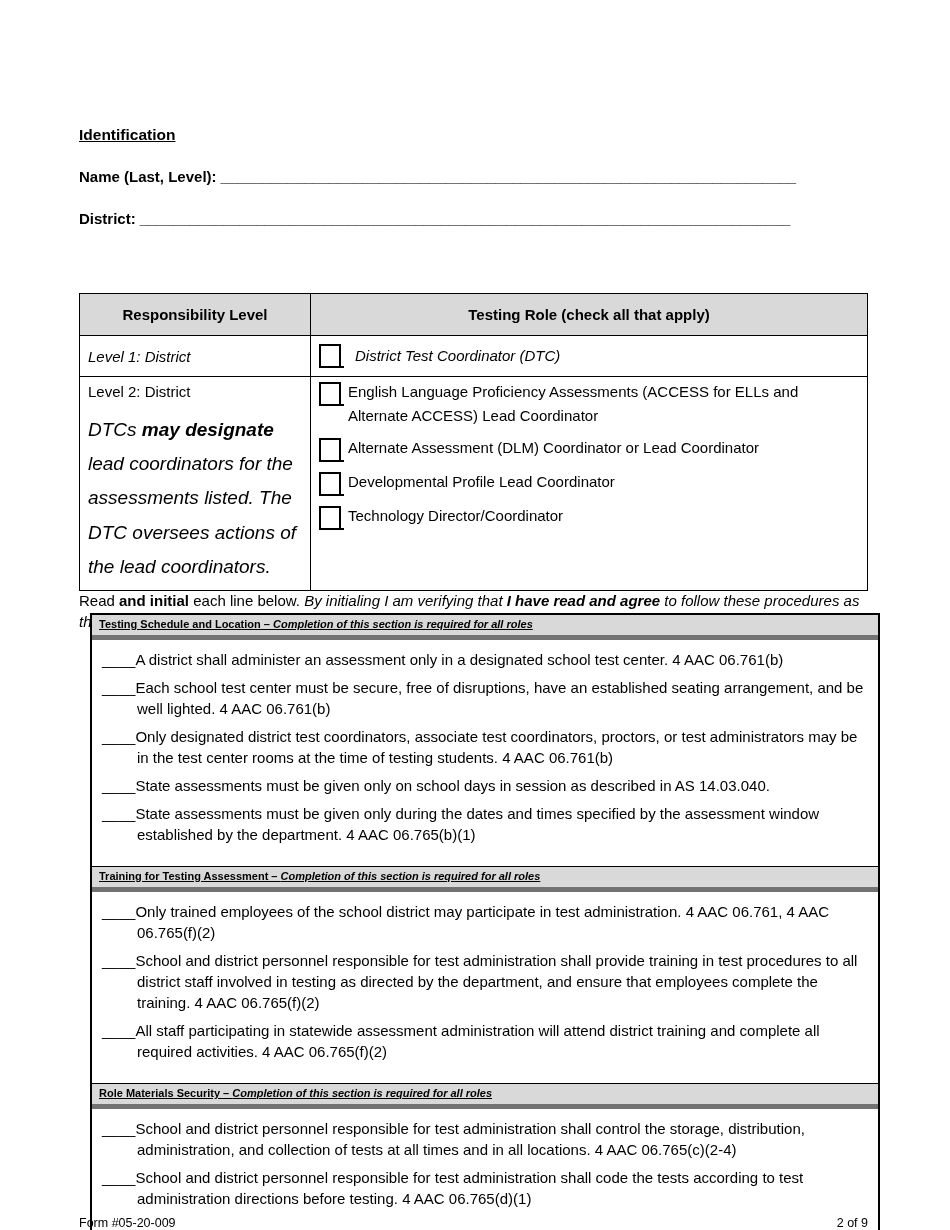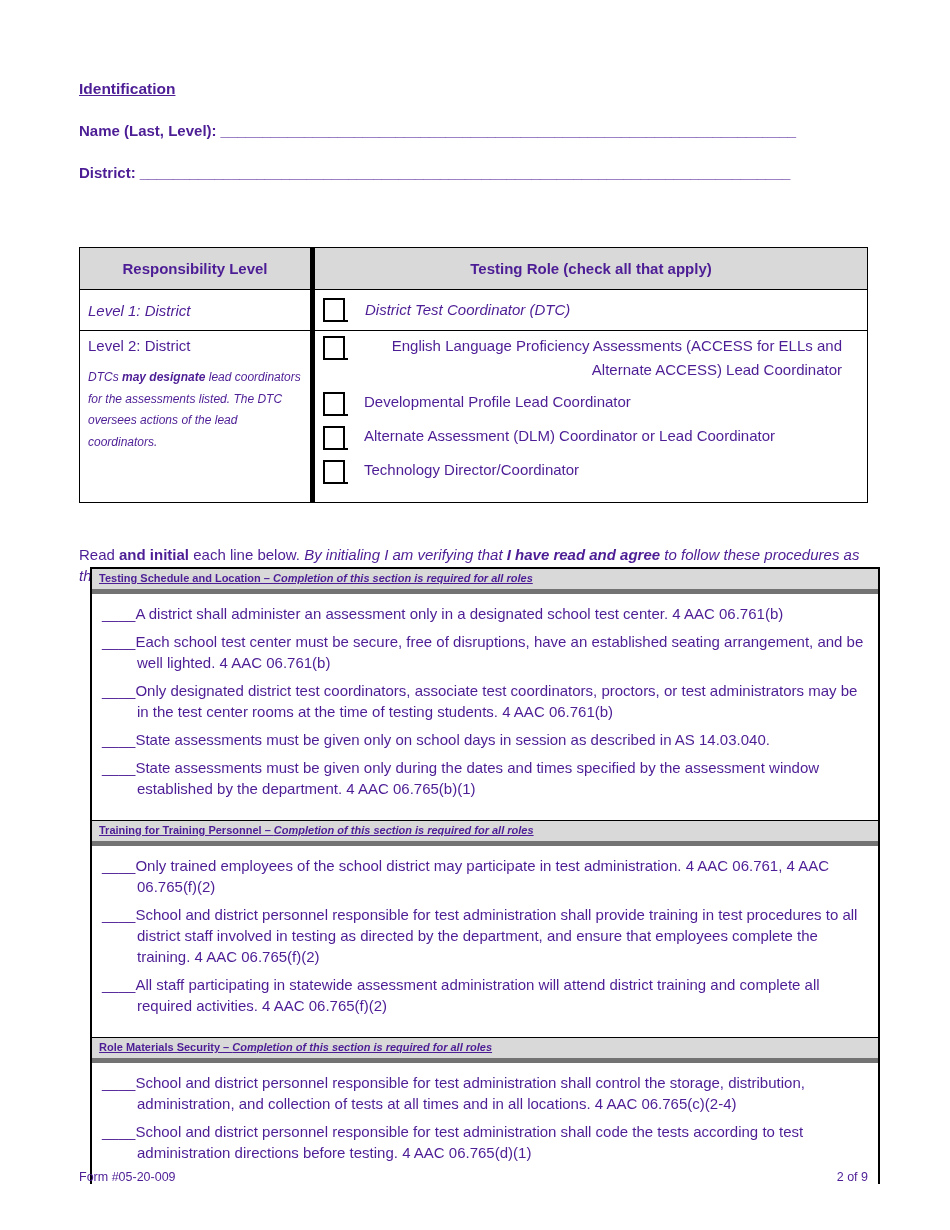--- a/index.html
+++ b/index.html
@@ -1,46 +1,46 @@
 <!DOCTYPE html>
 <html><head>
 <meta charset="utf-8">
 <style>
   html,body{margin:0;padding:0;background:#fff;}
   #page{
-    position:relative;width:950px;height:1184px;background:#ffffff;color:#4c1d95;
-    font-family:"Liberation Sans",sans-serif;font-size:15px;overflow:hidden;
+    position:relative;width:950px;height:1184px;background:#ffffff;color:#000000;
+    font-family:"Liberation Sans",sans-serif;font-size:15px;overflow:hidden;margin-top:46px;
   }
   .bold{font-weight:bold;}
   .italic{font-style:italic;}
   .bold-italic{font-weight:bold;font-style:italic;}
   .uline{text-decoration:underline;}
 
   
   #id-heading{position:absolute;left:79px;top:80px;font-weight:bold;font-size:15.5px;text-decoration:underline;}
   .fill-row{position:absolute;left:79px;white-space:nowrap;font-weight:bold;}
   #name-row{top:122px;}
   #district-row{top:164px;}
   .fill-label{margin-right:4px;}
   .blank-line{font-weight:bold;letter-spacing:0;white-space:nowrap;}
 
   
   #roles-table{position:absolute;left:79px;top:247px;width:787px;border:1px solid #000;}
   .t1-row{display:grid;grid-template-columns:230px 1fr;}
   .t1-row + .t1-row{border-top:1px solid #000;}
   .t1-cell{padding:6px 8px;}
-  .t1-cell + .t1-cell{border-left:5px solid #000000;text-align:right;}
+  .t1-cell + .t1-cell{border-left:1px solid #000000;}
   .t1-head{background:#d9d9d9;font-weight:bold;text-align:center;display:flex;align-items:center;justify-content:center;min-height:29px;}
   #row-level1 .t1-cell{min-height:28px;display:flex;align-items:center;font-style:italic;}
   #row-level2 .t1-cell{min-height:159px;display:block;}
-  #level2-note{margin-top:13px;font-style:italic;font-size:12px;line-height:1.8;width:214px;}
+  #level2-note{margin-top:13px;font-style:italic;font-size:19px;line-height:1.8;width:214px;}
   .checkbox{position:relative;display:inline-block;width:18px;height:20px;border:2px solid #000;flex:0 0 auto;background:#fff;}
   .checkbox::after{content:"";position:absolute;right:-5px;bottom:-2px;width:5px;height:2px;background:#000;}
-  .role-line{display:flex;align-items:center;gap:20px;}
-  .role-row{display:flex;align-items:flex-start;gap:19px;margin:1px 0 8px 0;}
+  .role-line{display:flex;align-items:center;gap:14px;}
+  .role-row{display:flex;align-items:flex-start;gap:7px;margin:1px 0 8px 0;}
   .role-row .checkbox{margin-top:2px;}
   .role-label{line-height:24px;}
   #role-elp-label{max-width:478px;}
   #level2-roles{padding-top:2px;}
 
   
   #intro{position:absolute;left:79px;top:545px;width:793px;line-height:1.37;}
 
   
   #agreement-table{position:absolute;left:90px;top:567px;width:786px;border:2px solid #000;}
@@ -90,25 +90,25 @@
           <span>DTCs </span><span class="bold-italic">may designate</span><span> lead coordinators for the assessments listed. The DTC oversees actions of the lead coordinators.</span>
         </div>
       </div>
       <div class="t1-cell" id="level2-roles">
         <div class="role-row">
           <span class="checkbox"></span>
           <span class="role-label" id="role-elp-label">English Language Proficiency Assessments (ACCESS for ELLs and Alternate ACCESS) Lead Coordinator</span>
         </div>
         <div class="role-row">
           <span class="checkbox"></span>
-          <span class="role-label">Developmental Profile Lead Coordinator</span>
+          <span class="role-label">Alternate Assessment (DLM) Coordinator or Lead Coordinator</span>
         </div>
         <div class="role-row">
           <span class="checkbox"></span>
-          <span class="role-label">Alternate Assessment (DLM) Coordinator or Lead Coordinator</span>
+          <span class="role-label">Developmental Profile Lead Coordinator</span>
         </div>
         <div class="role-row">
           <span class="checkbox"></span>
           <span class="role-label">Technology Director/Coordinator</span>
         </div>
       </div>
     </div>
   </div>
 
   <div id="intro">
@@ -122,21 +122,21 @@
     </div>
     <div class="sec-items">
       <div class="agr-item"><span class="initial-blank">____</span><span>A district shall administer an assessment only in a designated school test center. 4 AAC 06.761(b)</span></div>
       <div class="agr-item"><span class="initial-blank">____</span><span>Each school test center must be secure, free of disruptions, have an established seating arrangement, and be well lighted. 4 AAC 06.761(b)</span></div>
       <div class="agr-item"><span class="initial-blank">____</span><span>Only designated district test coordinators, associate test coordinators, proctors, or test administrators may be in the test center rooms at the time of testing students. 4 AAC 06.761(b)</span></div>
       <div class="agr-item"><span class="initial-blank">____</span><span>State assessments must be given only on school days in session as described in AS 14.03.040.</span></div>
       <div class="agr-item"><span class="initial-blank">____</span><span>State assessments must be given only during the dates and times specified by the assessment window established by the department. 4 AAC 06.765(b)(1)</span></div>
     </div>
 
     <div class="sec-header">
-      <span class="uline"><span>Training for Training Personnel – </span><span class="bold-italic">Completion of this section is required for all roles</span></span>
+      <span class="uline"><span>Training for Testing Assessment – </span><span class="bold-italic">Completion of this section is required for all roles</span></span>
     </div>
     <div class="sec-items">
       <div class="agr-item"><span class="initial-blank">____</span><span>Only trained employees of the school district may participate in test administration. 4 AAC 06.761, 4 AAC 06.765(f)(2)</span></div>
       <div class="agr-item"><span class="initial-blank">____</span><span>School and district personnel responsible for test administration shall provide training in test procedures to all district staff involved in testing as directed by the department, and ensure that employees complete the training. 4 AAC 06.765(f)(2)</span></div>
       <div class="agr-item"><span class="initial-blank">____</span><span>All staff participating in statewide assessment administration will attend district training and complete all required activities. 4 AAC 06.765(f)(2)</span></div>
     </div>
 
     <div class="sec-header">
       <span class="uline"><span>Role Materials Security – </span><span class="bold-italic">Completion of this section is required for all roles</span></span>
     </div>

